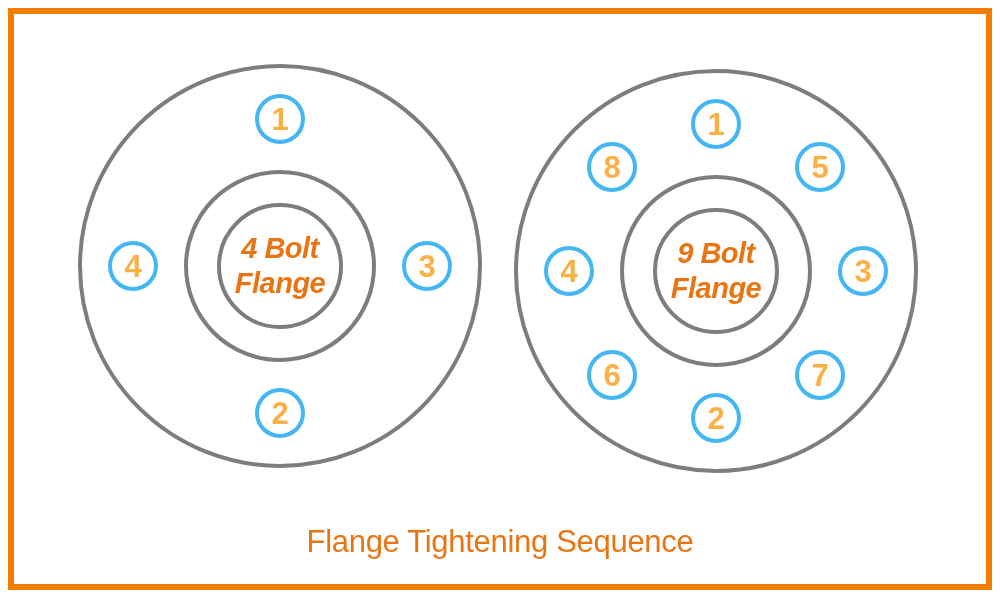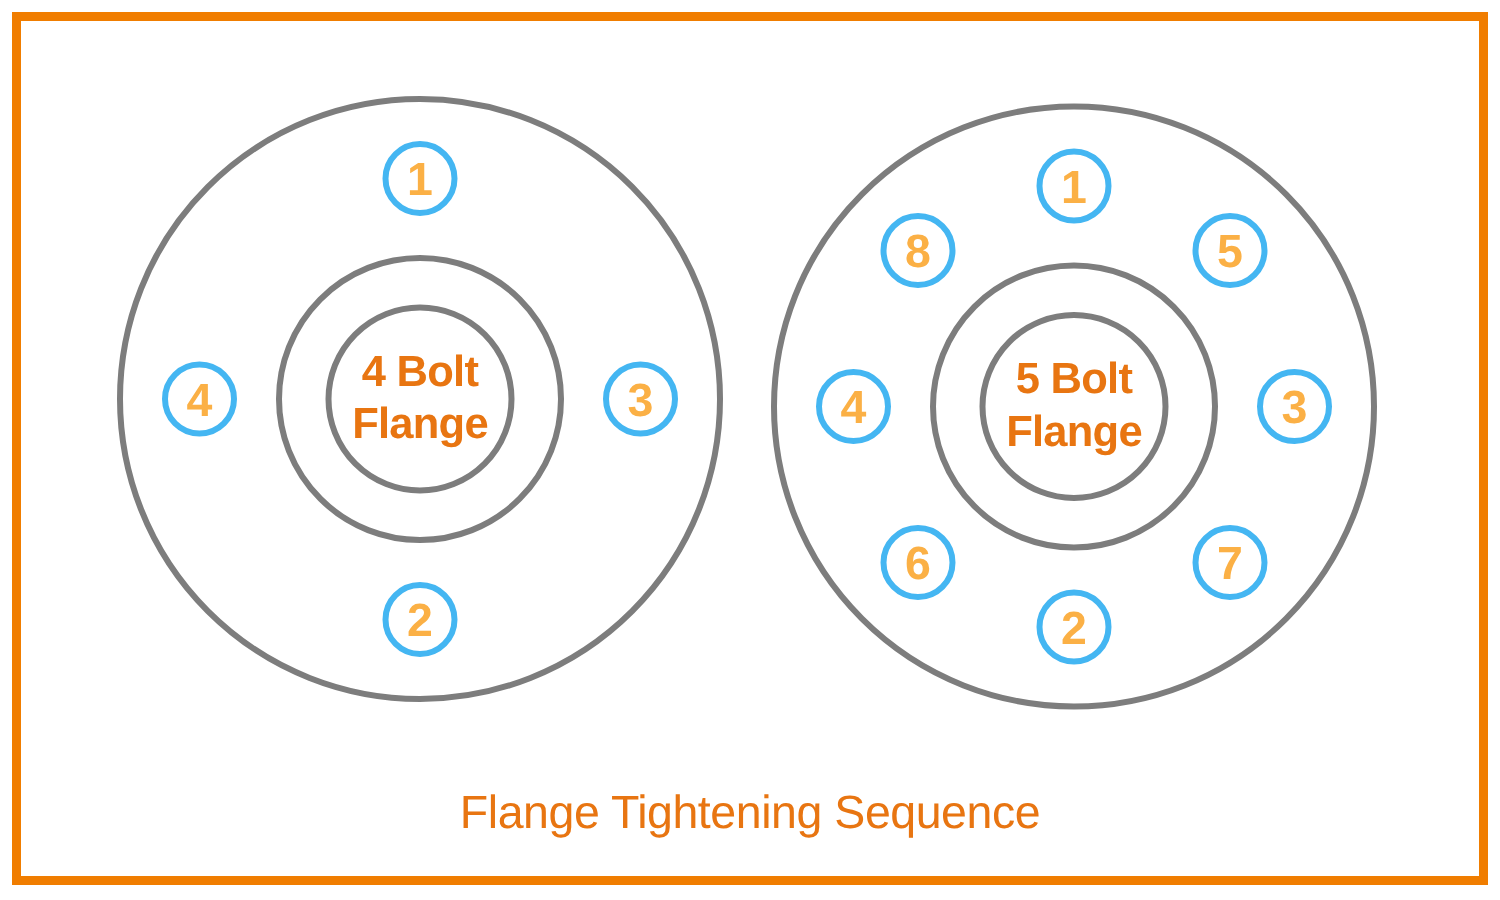--- a/index.html
+++ b/index.html
@@ -32,20 +32,21 @@
   .ring.inner  { left: 142px; top: 142px; width: 126px; height: 126px; }
   .center-label {
     position: absolute;
     left: 142px; top: 142px; width: 126px; height: 126px;
     display: flex; flex-direction: column;
     align-items: center; justify-content: center;
     color: var(--color-label_text, #E87511);
     font-size: 29px; font-weight: 700; line-height: 35px;
     letter-spacing: -0.5px;
     text-align: center;
+    font-style: italic;
   }
   .bolt {
     position: absolute;
     width: 50px; height: 50px;
     border-radius: 50%;
     border: 4px solid var(--color-bolt_ring, #44B6F2);
     background: #ffffff;
     display: flex; align-items: center; justify-content: center;
     color: var(--color-bolt_number, #FBB045);
     font-size: 31px; font-weight: 700; line-height: 1;
@@ -93,21 +94,21 @@
   <div class="bolt pos-left">
     <span>4</span>
   </div>
 </div>
 
 <div class="flange flange-right">
   <div class="ring outer"></div>
   <div class="ring middle"></div>
   <div class="ring inner"></div>
   <div class="center-label">
-    <span>5 Bolt</span>
+    <span>9 Bolt</span>
     <span>Flange</span>
   </div>
   <div class="bolt pos-top">
     <span>1</span>
   </div>
   <div class="bolt pos-bottom">
     <span>2</span>
   </div>
   <div class="bolt pos-right">
     <span>3</span>

